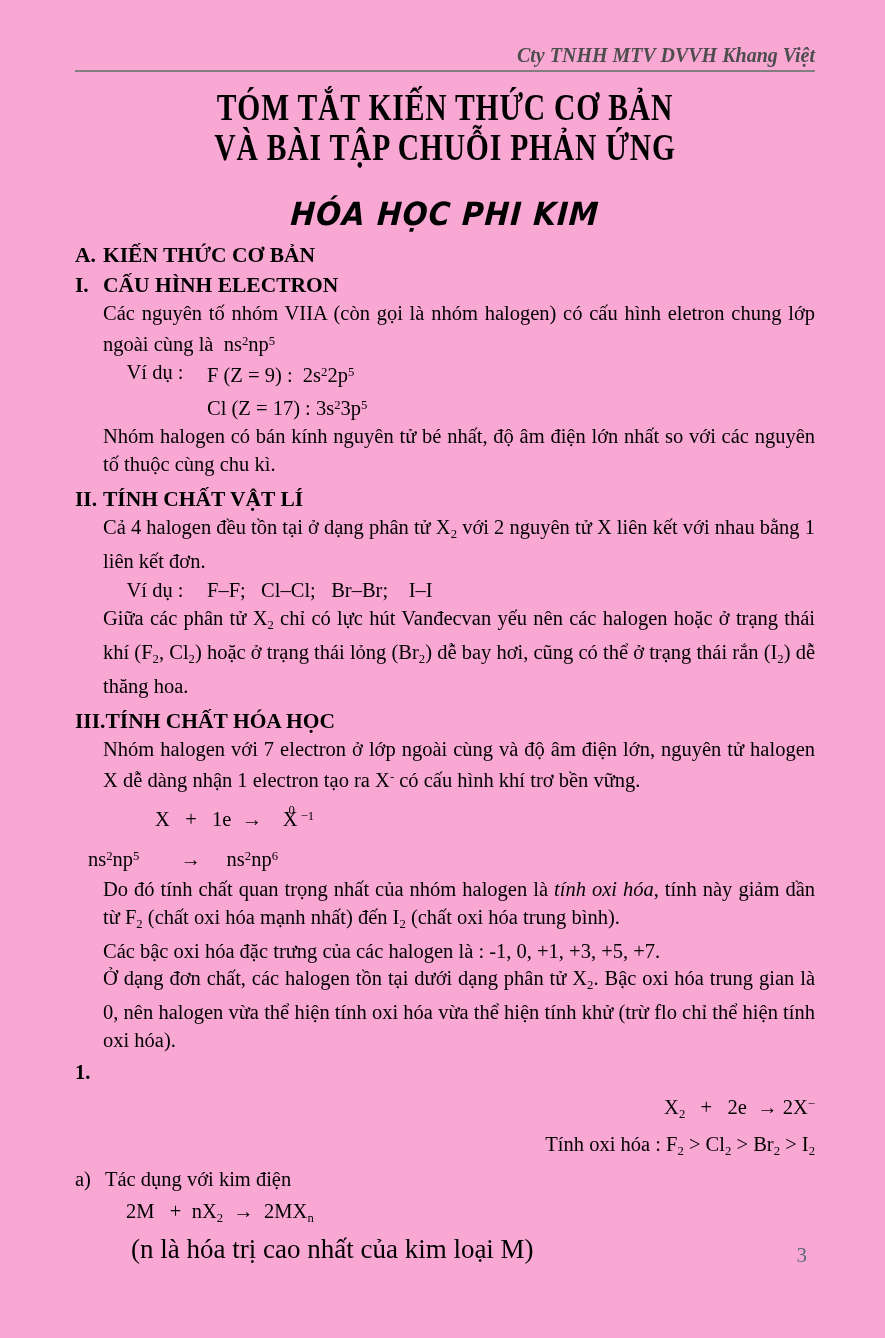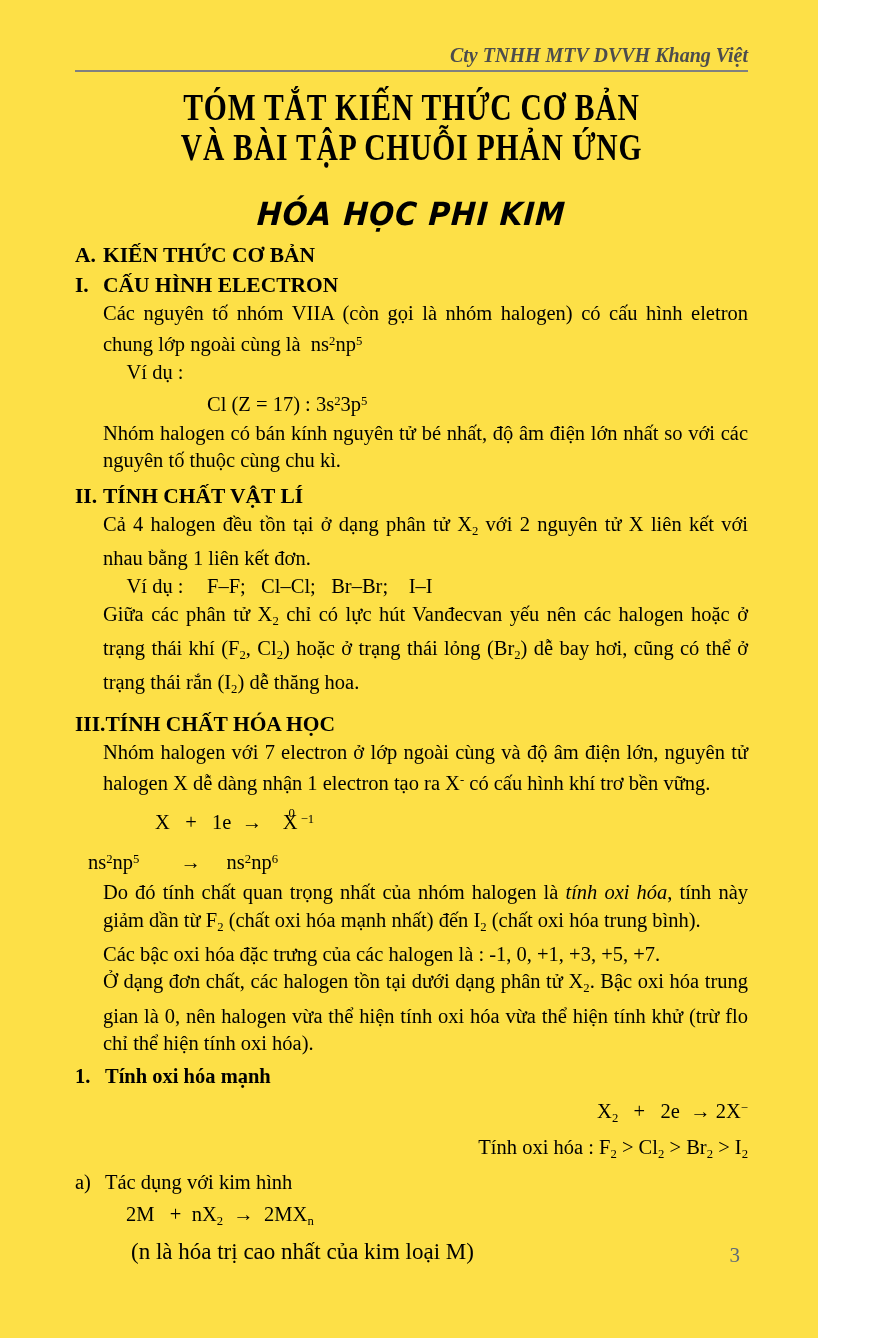--- a/index.html
+++ b/index.html
@@ -1,17 +1,17 @@
 <!DOCTYPE html>
 <html><head>
 <meta charset="utf-8">
 <style>
   html,body { margin:0; padding:0; background:#ffffff; }
   .page {
-    position:relative; width:818px; height:1338px; background:#fde047;
+    position:relative; width:885px; height:1338px; background:#f9a8d4;
     font-family:"Liberation Serif", serif; color:#000; overflow:hidden;
   }
   .content { padding:44px 70px 0 75px; }
 
   
   .hdr { text-align:right; font-style:italic; font-weight:bold; font-size:20px; color:#4d4d4d; line-height:23px; }
   .rule { border-bottom:2px solid #808080; margin-top:3px; }
 
   
   .t-main { text-align:center; font-weight:bold; font-size:37px; line-height:40px; letter-spacing:1px;
@@ -36,21 +36,21 @@
   .vd.cont .lbl { visibility:hidden; }
   .itm { display:flex; font-size:20.5px; line-height:29px; }
   .itm .num { min-width:30px; flex:none; }
 
   
   .eq { font-size:20.5px; line-height:34px; white-space:pre-wrap; }
   .eq-x  { margin-left:80px;  margin-top:4px; }
   .eq-ns { margin-left:13px; }
   .eq-x2 { margin-left:170px;text-align:right; }
   .eq-2m { margin-left:51px;font-family:Liberation Serif, serif; }
-  .note  { margin-left:56px; font-size:23px; line-height:28px; white-space:pre-wrap; }
+  .note  { margin-left:56px; font-size:27px; line-height:28px; white-space:pre-wrap; }
 
   
   .sub { font-size:0.62em; vertical-align:-0.28em; }
   .sup { font-size:0.62em; vertical-align:0.5em; }
   .i   { font-style:italic; }
   .ovr { display:inline-block; width:0; overflow:visible; font-size:0.62em;
          position:relative; left:-0.72em; top:-0.95em; }
 
   .pageno { position:absolute; right:78px; top:1243px; font-size:21px; color:#5f6b77; }
 </style>
@@ -74,20 +74,21 @@
       <span>KIẾN THỨC CƠ BẢN</span>
     </div>
 
     <div class="h">
       <span class="num">I.</span>
       <span>CẤU HÌNH ELECTRON</span>
     </div>
     <div class="p">Các nguyên tố nhóm VIIA (còn gọi là nhóm halogen) có cấu hình eletron chung lớp ngoài cùng là  ns<span class="sup">2</span>np<span class="sup">5</span></div>
     <div class="vd">
       <span class="lbl">Ví dụ :</span>
+      <span>F (Z = 9) :  2s<span class="sup">2</span>2p<span class="sup">5</span></span>
     </div>
     <div class="vd cont">
       <span class="lbl">Ví dụ :</span>
       <span>Cl (Z = 17) : 3s<span class="sup">2</span>3p<span class="sup">5</span></span>
     </div>
     <div class="p">Nhóm halogen có bán kính nguyên tử bé nhất, độ âm điện lớn nhất so với các nguyên tố thuộc cùng chu kì.</div>
 
     <div class="h top6">
       <span class="num">II.</span>
       <span>TÍNH CHẤT  VẬT LÍ</span>
@@ -105,27 +106,26 @@
     </div>
     <div class="p">Nhóm halogen với 7 electron ở lớp ngoài cùng và độ âm điện lớn, nguyên tử halogen X dễ dàng nhận 1 electron tạo ra X<span class="sup">-</span> có cấu hình khí trơ bền vững.</div>
     <div class="eq eq-x">X   +   1e  →    X<span class="ovr">0</span><span class="sup"> −1</span></div>
     <div class="eq eq-ns">ns<span class="sup">2</span>np<span class="sup">5</span>        →     ns<span class="sup">2</span>np<span class="sup">6</span></div>
     <div class="p">Do đó tính chất quan trọng nhất của nhóm halogen là <span class="i">tính oxi hóa</span>, tính này giảm dần từ F<span class="sub">2</span> (chất oxi hóa mạnh nhất) đến I<span class="sub">2</span> (chất oxi hóa trung bình).</div>
     <div class="p">Các bậc oxi hóa đặc trưng của các halogen là : -1, 0, +1, +3, +5, +7.</div>
     <div class="p">Ở dạng đơn chất, các halogen tồn tại dưới dạng phân tử X<span class="sub">2</span>. Bậc oxi hóa trung gian là 0, nên halogen vừa thể hiện tính oxi hóa vừa thể hiện tính khử (trừ flo chỉ thể hiện tính oxi hóa).</div>
 
     <div class="itm" style="font-weight:bold; margin-top:4px;">
       <span class="num">1.</span>
-      <span>Tính oxi hóa mạnh</span>
     </div>
     <div class="eq eq-x2">X<span class="sub">2</span>   +   2e  → 2X<span class="sup">−</span></div>
     <div class="p" style="text-align:right;">Tính oxi hóa : F<span class="sub">2</span> &gt; Cl<span class="sub">2</span> &gt; Br<span class="sub">2</span> &gt; I<span class="sub">2</span></div>
     <div class="itm">
       <span class="num">a)</span>
-      <span>Tác dụng với kim hình</span>
+      <span>Tác dụng với kim điện</span>
     </div>
     <div class="eq eq-2m">2M   +  nX<span class="sub">2</span>  →  2MX<span class="sub">n</span></div>
     <div class="note">(n là hóa trị cao nhất của kim loại M)</div>
 
   </div>
 
   <div class="pageno">3</div>
 </div>
 
 </body></html>

